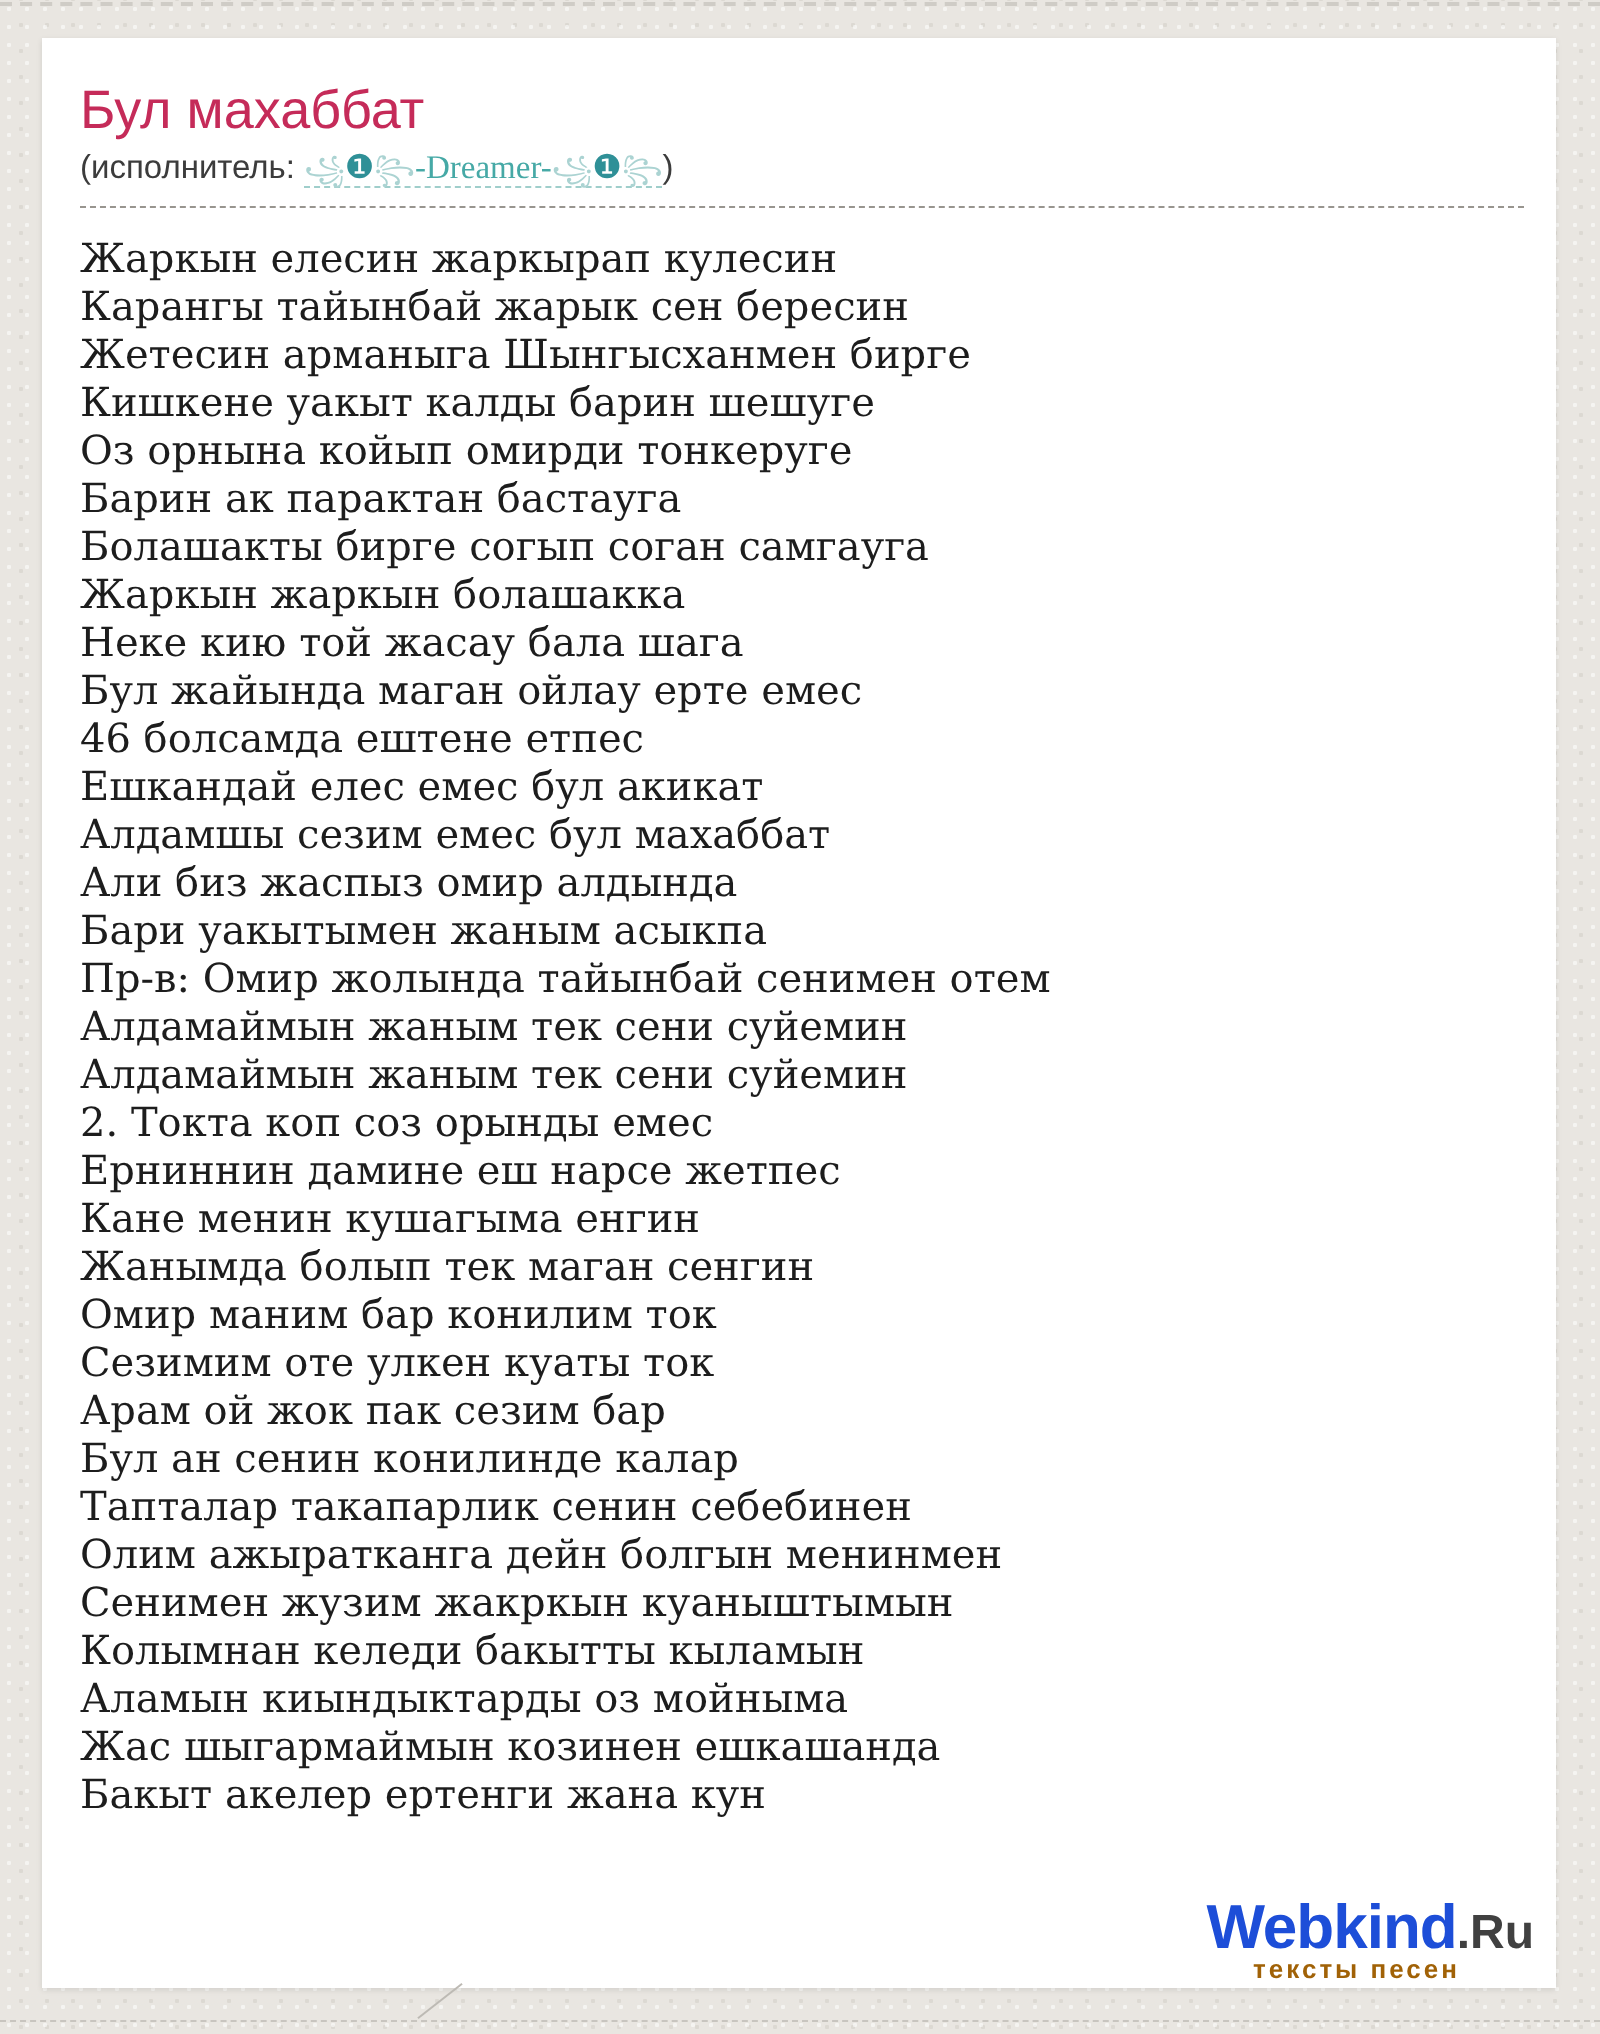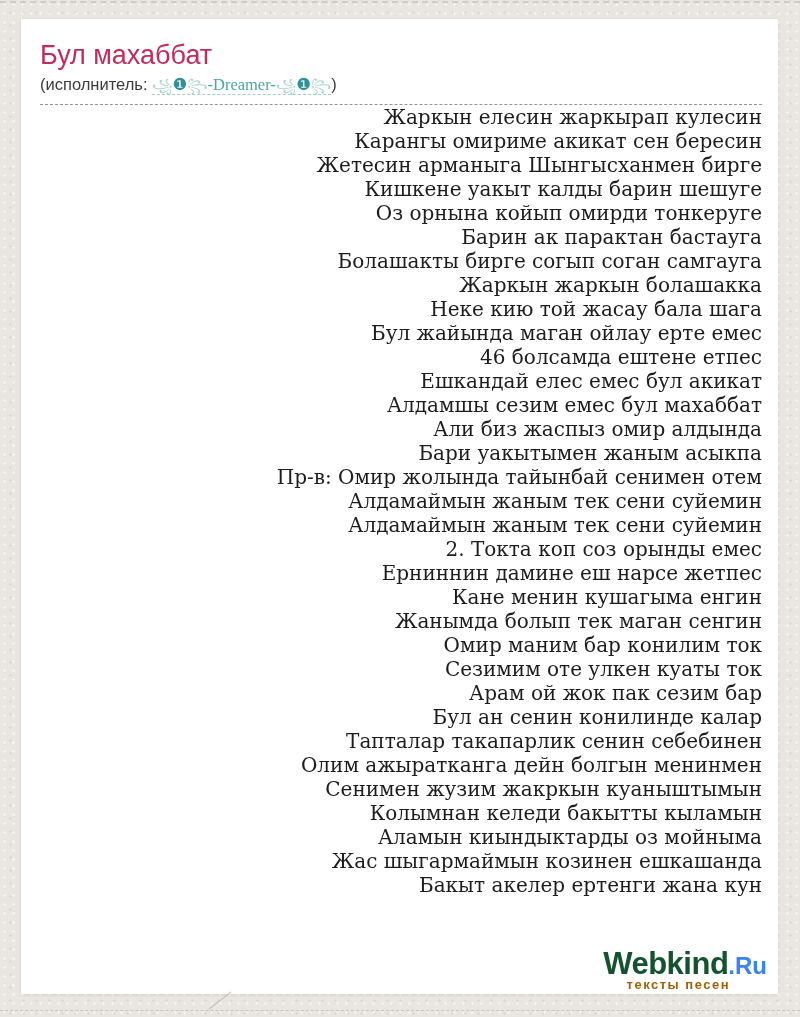--- a/index.html
+++ b/index.html
@@ -45,34 +45,35 @@
   }
   .artist-link {
     color:#46a9a6; text-decoration:none; cursor:pointer;
     border-bottom:1px dashed #9fcecb;
     font-family:Liberation Serif, serif;
   }
   .artist-link .deco { color:#abd3d2; font-size:13px; }
   .artist-link .badge { color:#2f9097; }
 
   .lyrics {
+    margin-top:13px;
     font-family:"DejaVu Serif", serif;
-    font-size:20px; line-height:24px; color:#1d1d1d;text-align:right;
+    font-size:20px; line-height:24px; color:#1d1d1d;
   }
   .lyrics p { margin:0; }
 
   .logo {
     position:absolute; right:11px; bottom:3px; text-align:right;
     line-height:1; white-space:nowrap;
   }
   .logo-main {
-    font-weight:bold; font-size:31px; color:#14532d; letter-spacing:-0.5px;
+    font-weight:bold; font-size:31px; color:#1d4ed8; letter-spacing:-0.5px;
   }
   .logo-tld {
-    font-weight:bold; font-size:24px; color:#3b82f6;
+    font-weight:bold; font-size:24px; color:#404040;
   }
   .tagline {
     font-weight:bold; font-size:13px; color:#a16207;
     letter-spacing:1.5px; margin:-1px 37px 0 0;
   }
 </style>
 </head>
 <body>
 
 <div class="dashed-top"></div>
@@ -81,21 +82,21 @@
   <div class="card-inner">
 
     <h1 class="title">Бул махаббат</h1>
 
     <div class="subtitle">
       <span>(исполнитель: </span><a class="artist-link"><span class="deco">꧁</span><span class="badge">❶</span><span class="deco">꧂</span><span>-Dreamer-</span><span class="deco">꧁</span><span class="badge">❶</span><span class="deco">꧂</span></a><span>)</span>
     </div>
 
     <div class="lyrics">
         <p class="line">Жаркын елесин жаркырап кулесин</p>
-        <p class="line">Карангы омириме акикат сен бересин</p>
+        <p class="line">Карангы тайынбай жарык сен бересин</p>
         <p class="line">Жетесин арманыга Шынгысханмен бирге</p>
         <p class="line">Кишкене уакыт калды барин шешуге</p>
         <p class="line">Оз орнына койып омирди тонкеруге</p>
         <p class="line">Барин ак парактан бастауга</p>
         <p class="line">Болашакты бирге согып соган самгауга</p>
         <p class="line">Жаркын жаркын болашакка</p>
         <p class="line">Неке кию той жасау бала шага</p>
         <p class="line">Бул жайында маган ойлау ерте емес</p>
         <p class="line">46 болсамда ештене етпес</p>
         <p class="line">Ешкандай елес емес бул акикат</p>

